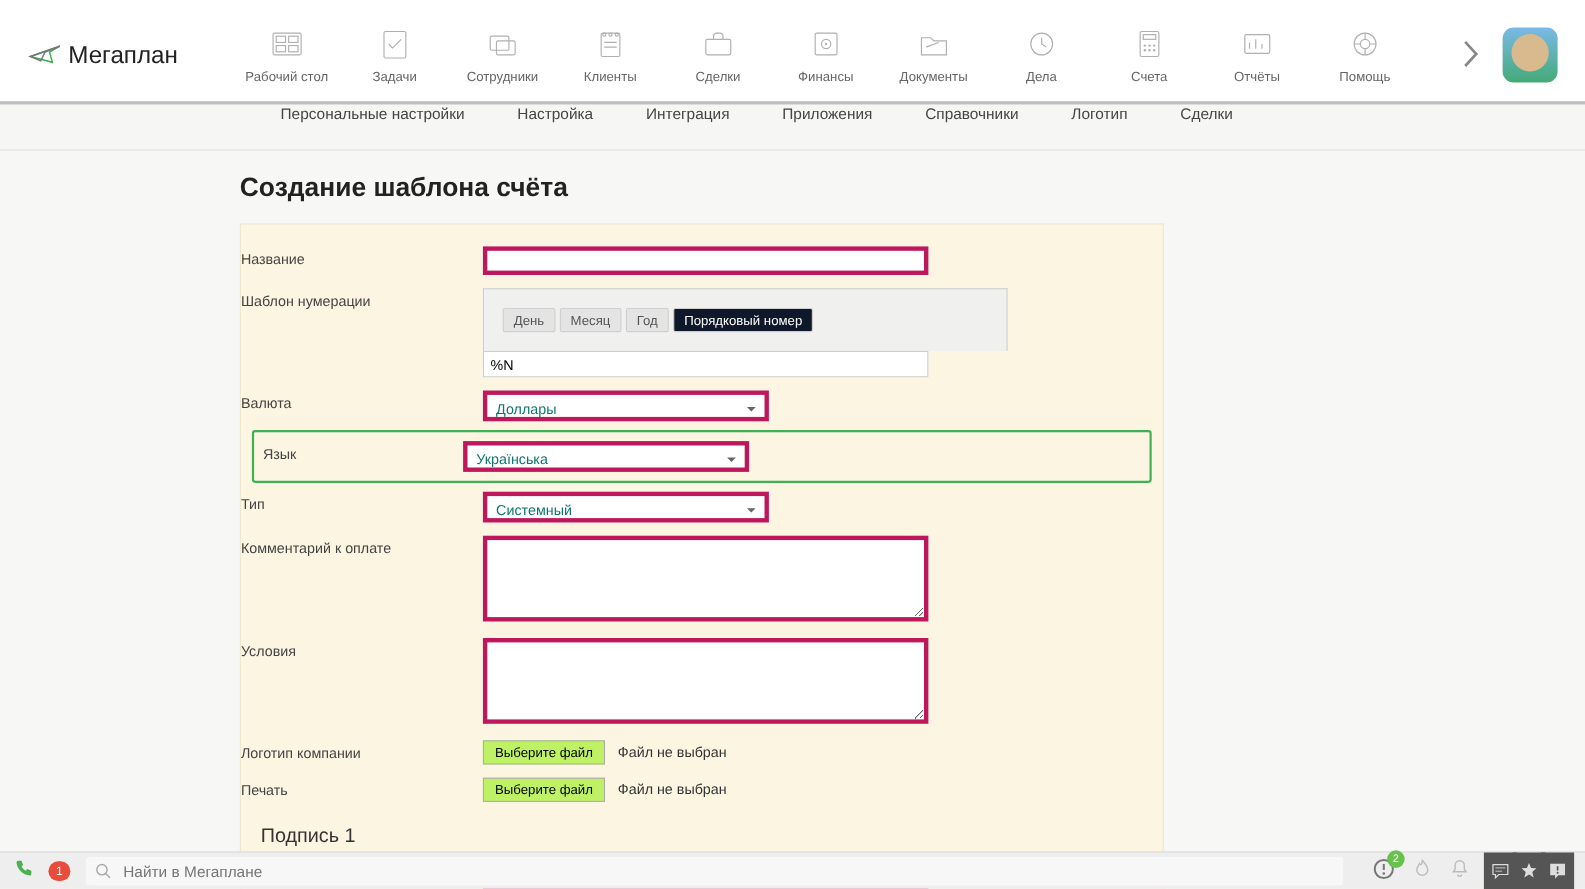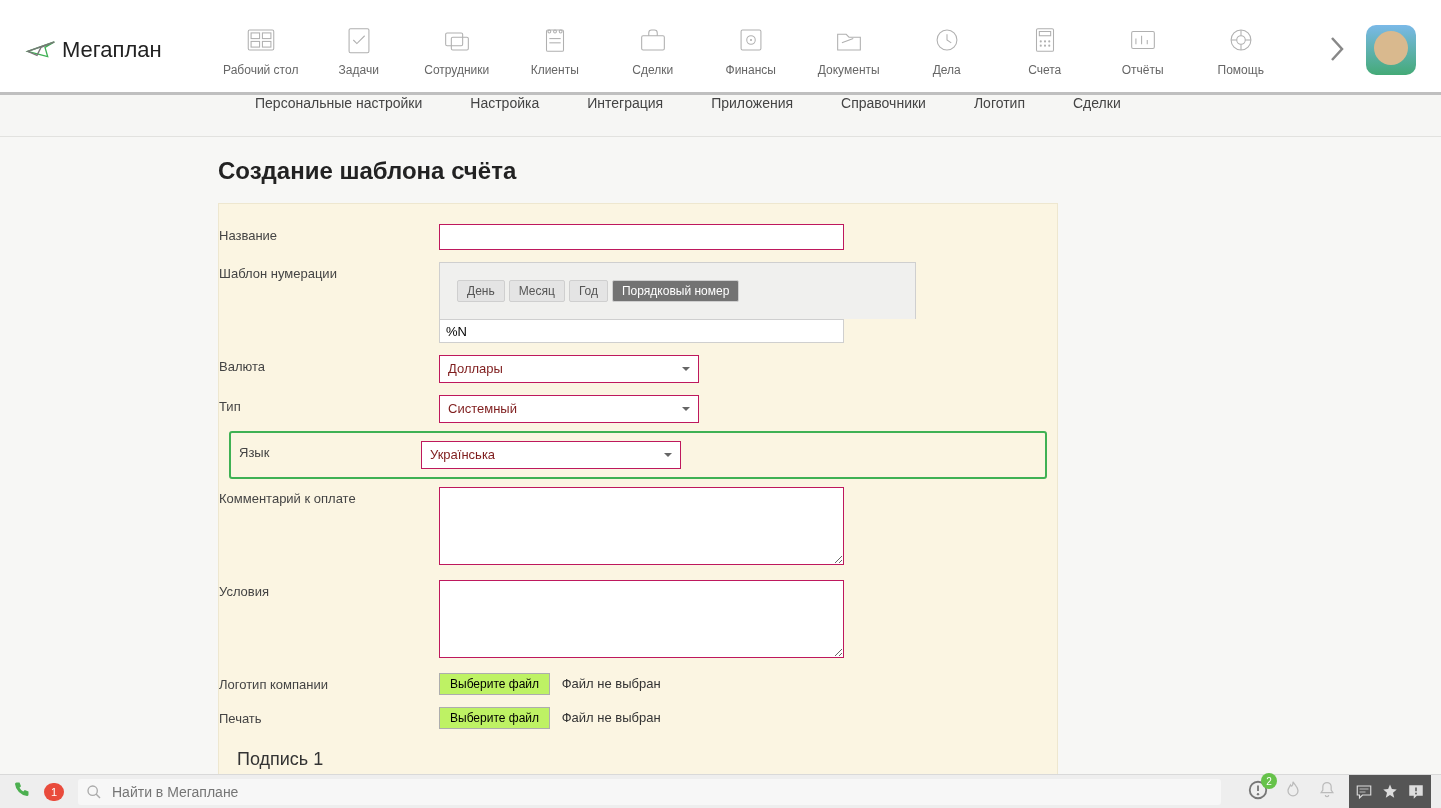--- a/index.html
+++ b/index.html
@@ -22,27 +22,27 @@
   
   .page{padding:20px 0 0 218px;}
   .page h1{font-size:24px;font-weight:bold;color:#222;margin-bottom:18px;}
   .form-panel{background:#fbf5e2;border:1px solid #eee7cf;width:840px;padding:14px 0 20px 0;}
   .row{display:flex;align-items:flex-start;padding:6px 0;}
   .row .lab{width:220px;padding-top:4px;color:#444;font-size:13px;}
   .row .ctrl{flex:1;padding-right:18px;}
   .highlight{border:2px solid #3fb154;border-radius:3px;padding:8px 0 8px 0;margin:2px 10px 2px 10px;}
   .highlight .lab{padding-left:8px;width:190px;}
   input.text, .select, textarea{
-    border:1px solid #be185d;background:#fff;font-size:13px;color:#7f1d1d;
+    border:4px solid #be185d;background:#fff;font-size:13px;color:#0f766e;
   }
   input.text{height:26px;padding:0 6px;width:405px;}
   .num-template{width:405px;}
   .chips{display:flex;gap:4px;margin-bottom:0;background:#f0f0ee;border:1px solid #cfcfcf;border-bottom:none;padding:17px;width:477px;}
   .chip{background:#e4e4e4;border:1px solid #cfcfcf;padding:3px 9px;font-size:12px;color:#555;cursor:pointer;border-radius:2px;}
-  .chip.sel{background:#737373;color:#fff;}
+  .chip.sel{background:#0f172a;color:#fff;}
   .num-input{height:24px;border:1px solid #cfcfcf;width:405px;padding:0 6px;font-size:13px;}
   .result{font-size:10px;color:#999;margin-top:2px;}
   .select{position:relative;width:260px;height:28px;line-height:26px;padding:0 24px 0 8px;cursor:pointer;}
   .select::after{content:"";position:absolute;right:8px;top:11px;border:4px solid transparent;border-top-color:#666;}
   textarea{width:405px;height:78px;padding:5px;resize:both;}
   .filebtn{background:#bef264;border:1px solid #adadad;padding:3px 10px;font-size:12px;cursor:pointer;}
   .filestate{margin-left:8px;font-size:13px;color:#333;}
   .section-h{font-size:18px;color:#333;padding:14px 0 6px 18px;}
   input.text.wide{width:405px;}
   
@@ -211,31 +211,31 @@
       </div>
     </div>
 
     <div class="row">
       <div class="lab">Валюта</div>
       <div class="ctrl">
           <div class="select"><span>Доллары</span></div>
         </div>
     </div>
 
-    <div class="row">
-      <div class="lab">Тип</div>
-      <div class="ctrl">
-          <div class="select"><span>Системный</span></div>
-        </div>
-    </div>
-
     <div class="row highlight">
       <div class="lab">Язык</div>
       <div class="ctrl">
           <div class="select"><span>Українська</span></div>
+        </div>
+    </div>
+
+    <div class="row">
+      <div class="lab">Тип</div>
+      <div class="ctrl">
+          <div class="select"><span>Системный</span></div>
         </div>
     </div>
 
     <div class="row">
       <div class="lab">Комментарий к оплате</div>
       <div class="ctrl"><textarea style=""></textarea></div>
     </div>
 
     <div class="row">
       <div class="lab">Условия</div>

